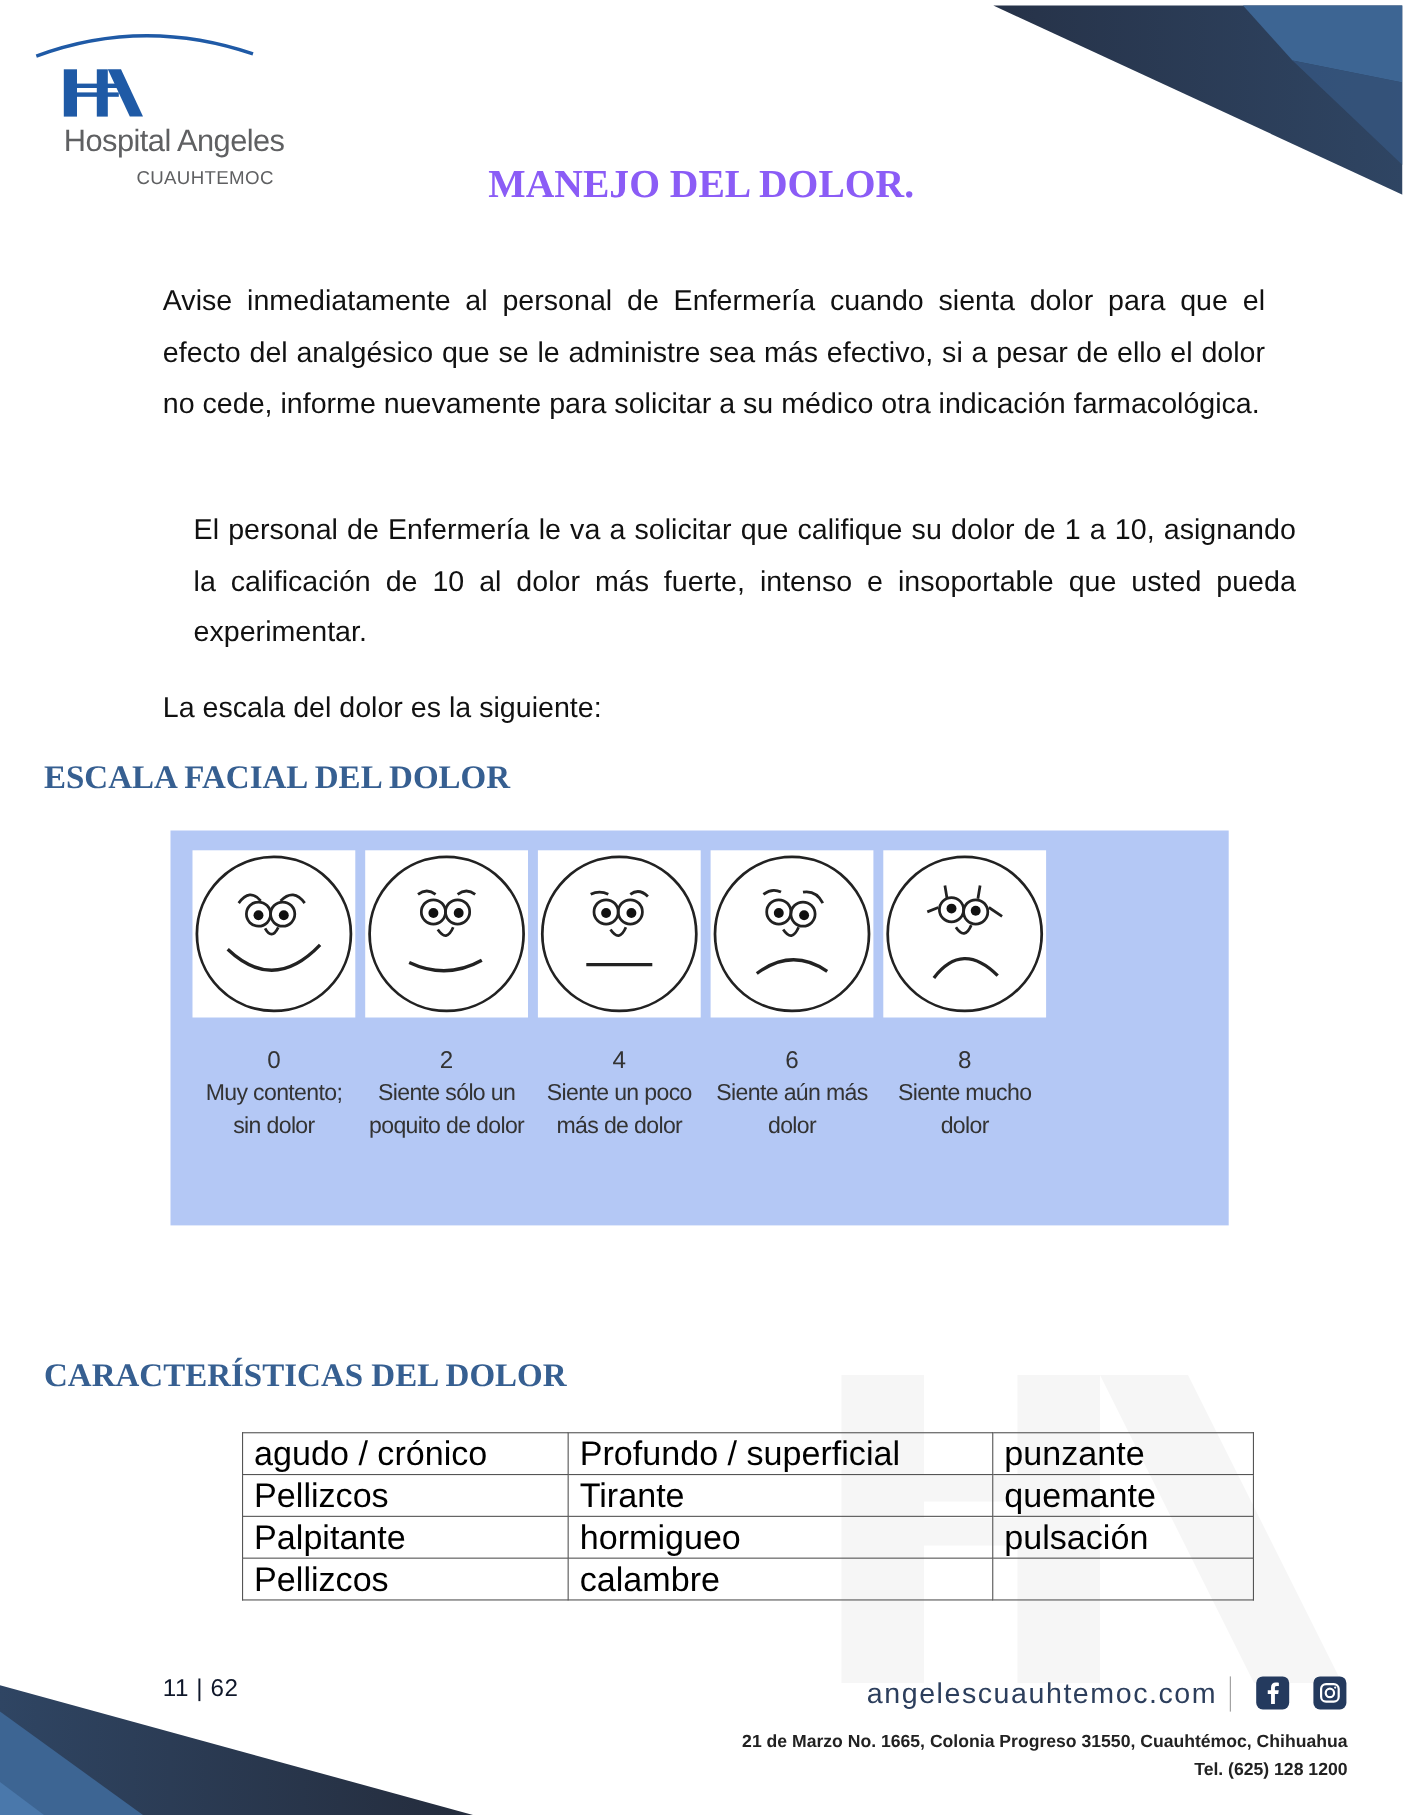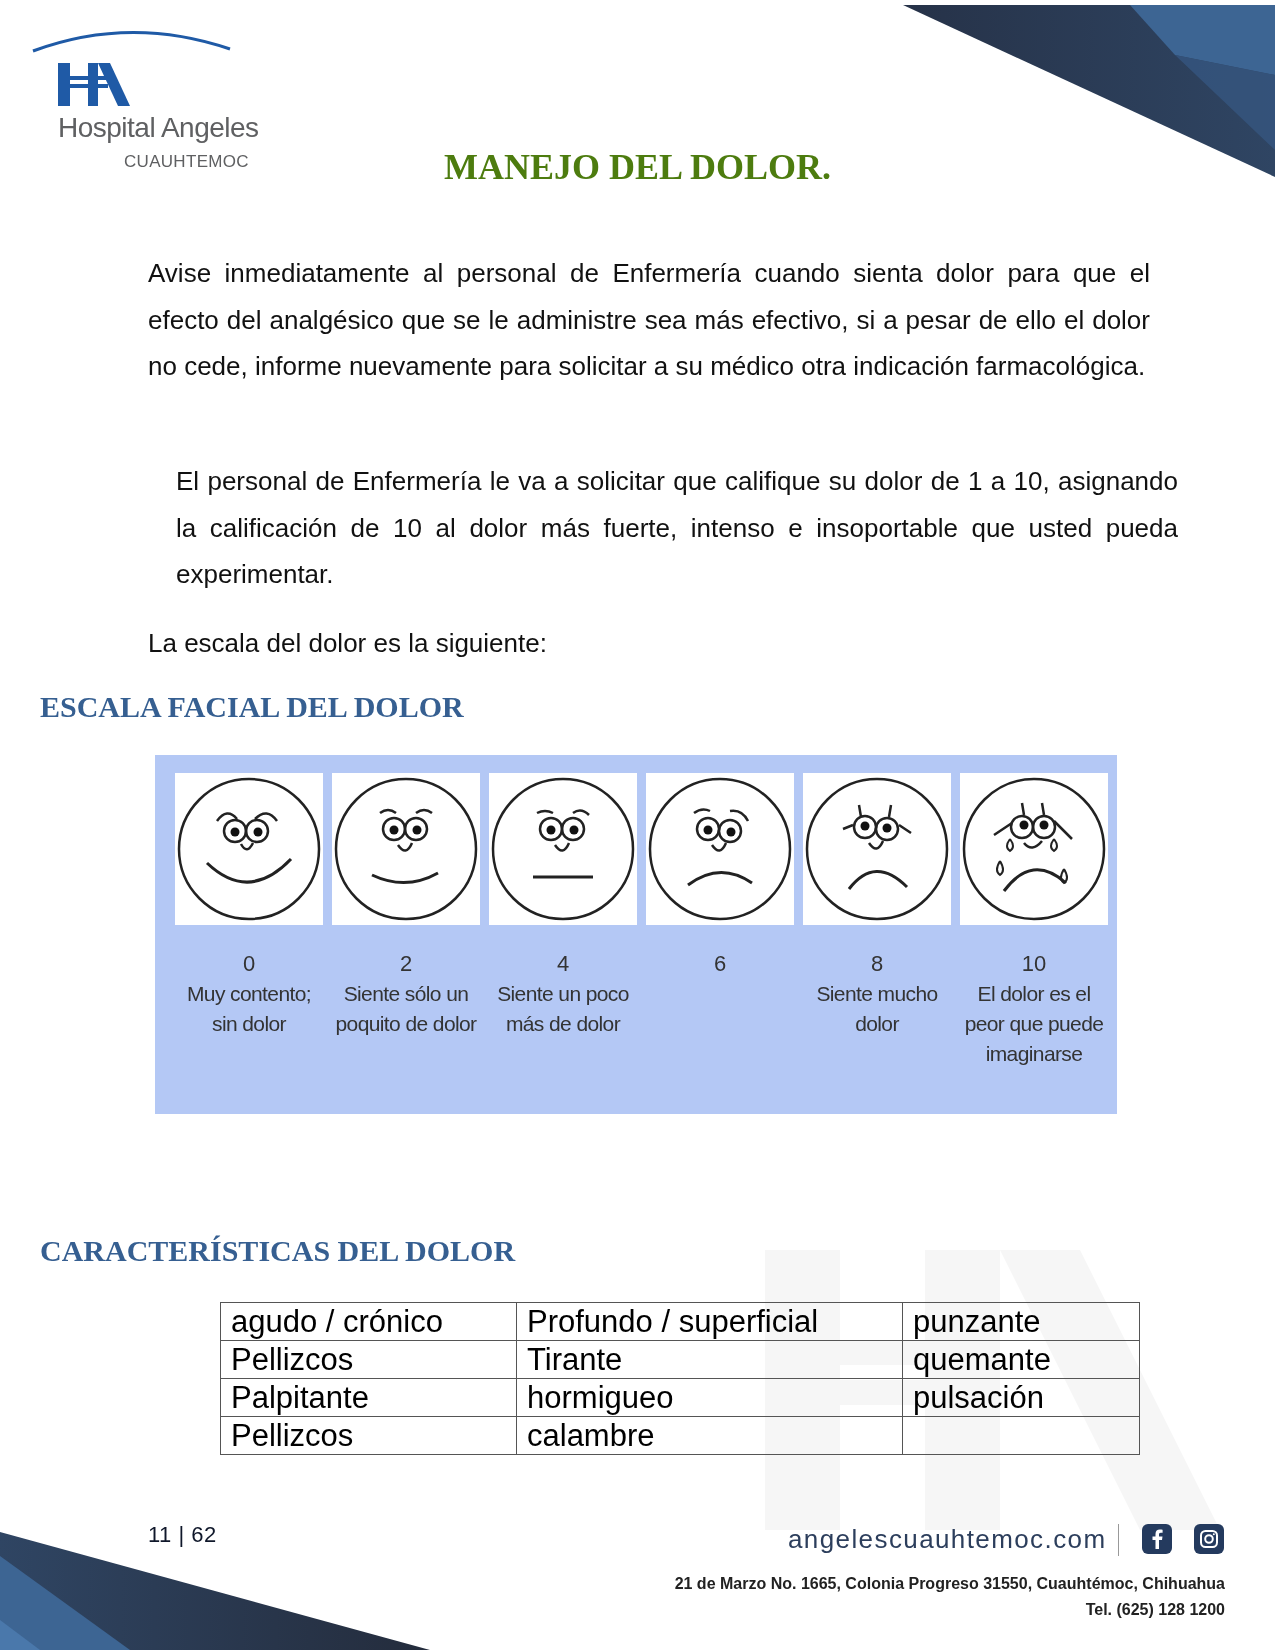--- a/index.html
+++ b/index.html
@@ -9,21 +9,21 @@
   
   .corner-tr { left:0; top:0; width:1275px; height:200px; }
   .corner-bl { left:0; top:1480px; width:700px; height:170px; }
   .watermark { left:750px; top:1250px; width:480px; height:280px; }
   
   .logo { left:30px; top:25px; width:220px; height:150px; }
   .logo-name { left:58px; top:112px; font-size:28px; color:#5f6062; letter-spacing:-0.5px; white-space:nowrap; }
   .logo-city { left:124px; top:152px; font-size:17px; color:#5f6062; letter-spacing:0.3px; white-space:nowrap; }
   
   .title { left:0; width:1275px; top:146px; text-align:center; font-family:"Liberation Serif", serif;
-           font-weight:bold; font-size:36px; color:#4d7c0f; }
+           font-weight:bold; font-size:36px; color:#8b5cf6; }
   
   .para { left:148px; width:1002px; font-family:"Liberation Sans", sans-serif; font-size:26px;
           line-height:46.5px; text-align:justify; color:#111; }
   .p1 { top:250px; }
   .p2 { top:458px;margin-left:28px; }
   .p3 { top:620px; }
   .sub-h { left:0; width:1275px; text-align:left; font-family:Liberation Serif, serif;
            font-weight:bold; font-size:30px; color:#365f91;padding-left:40px; }
   .h2 { top:690px; }
   .h3 { top:1234px; }
@@ -158,53 +158,37 @@
         <path d="M48,40 Q56,34 64,38 M84,38 Q96,36 102,48" stroke="#222" stroke-width="2.5" fill="none"></path>
         <circle cx="62" cy="56" r="11" fill="none" stroke="#222" stroke-width="2.5"></circle>
           <circle cx="62" cy="57" r="4.5" fill="#111"></circle>
         <circle cx="84" cy="58" r="11" fill="none" stroke="#222" stroke-width="2.5"></circle>
           <circle cx="85" cy="59" r="4.5" fill="#111"></circle>
         <path d="M66,72 Q74,84 80,70" stroke="#222" stroke-width="2.5" fill="none"></path>
         <path d="M42,112 Q74,88 106,110" stroke="#222" stroke-width="3" fill="none"></path>
       </svg>
     </div>
     <div class="face-num">6</div>
+    <div class="face-label">Siente aún más dolor</div>
   </div>
   <div class="face-col" style="left:648px">
     <div class="face-box">
       <svg width="148" height="152" viewBox="0 0 148 152">
         <circle cx="74" cy="76" r="70" fill="#fff" stroke="#222" stroke-width="2.5"></circle>
         <path d="M56,32 L58,44 M88,32 L86,44 M40,56 L50,52 M96,52 L108,60" stroke="#222" stroke-width="2.5" fill="none"></path>
         <circle cx="62" cy="54" r="11" fill="none" stroke="#222" stroke-width="2.5"></circle>
           <circle cx="62" cy="53" r="4.5" fill="#111"></circle>
         <circle cx="84" cy="56" r="11" fill="none" stroke="#222" stroke-width="2.5"></circle>
           <circle cx="84" cy="55" r="4.5" fill="#111"></circle>
         <path d="M66,70 Q74,82 80,68" stroke="#222" stroke-width="2.5" fill="none"></path>
         <path d="M46,116 Q72,82 104,114" stroke="#222" stroke-width="3" fill="none"></path>
       </svg>
     </div>
     <div class="face-num">8</div>
     <div class="face-label">Siente mucho dolor</div>
-  </div>
-  <div class="face-col" style="left:805px">
-    <div class="face-box">
-      <svg width="148" height="152" viewBox="0 0 148 152">
-        <circle cx="74" cy="76" r="70" fill="#fff" stroke="#222" stroke-width="2.5"></circle>
-        <path d="M62,30 L64,42 M82,30 L84,42 M34,62 L52,50 M94,48 L112,66" stroke="#222" stroke-width="2.5" fill="none"></path>
-        <circle cx="62" cy="54" r="11" fill="none" stroke="#222" stroke-width="2.5"></circle>
-          <circle cx="64" cy="52" r="4.5" fill="#111"></circle>
-        <circle cx="84" cy="54" r="11" fill="none" stroke="#222" stroke-width="2.5"></circle>
-          <circle cx="84" cy="52" r="4.5" fill="#111"></circle>
-        <path d="M64,70 Q72,80 82,68" stroke="#222" stroke-width="2.5" fill="none"></path>
-        <path d="M50,66 q-6,8 0,12 q6,-4 0,-12 M94,66 q-6,8 0,12 q6,-4 0,-12 M40,88 q-6,10 0,14 q6,-4 0,-14 M104,96 q-6,10 0,14 q6,-4 0,-14" stroke="#222" stroke-width="2" fill="none"></path>
-        <path d="M44,118 Q72,80 106,110" stroke="#222" stroke-width="3" fill="none"></path>
-      </svg>
-    </div>
-    <div class="face-num">10</div>
-    <div class="face-label">El dolor es el peor que puede imaginarse</div>
   </div>
 </div>
 
 <div class="abs sub-h h3">CARACTERÍSTICAS DEL DOLOR</div>
 
 <table class="abs char-table">
   <tbody>
       <tr>
     <td class="c1">agudo / crónico</td>
     <td class="c2">Profundo / superficial</td>

